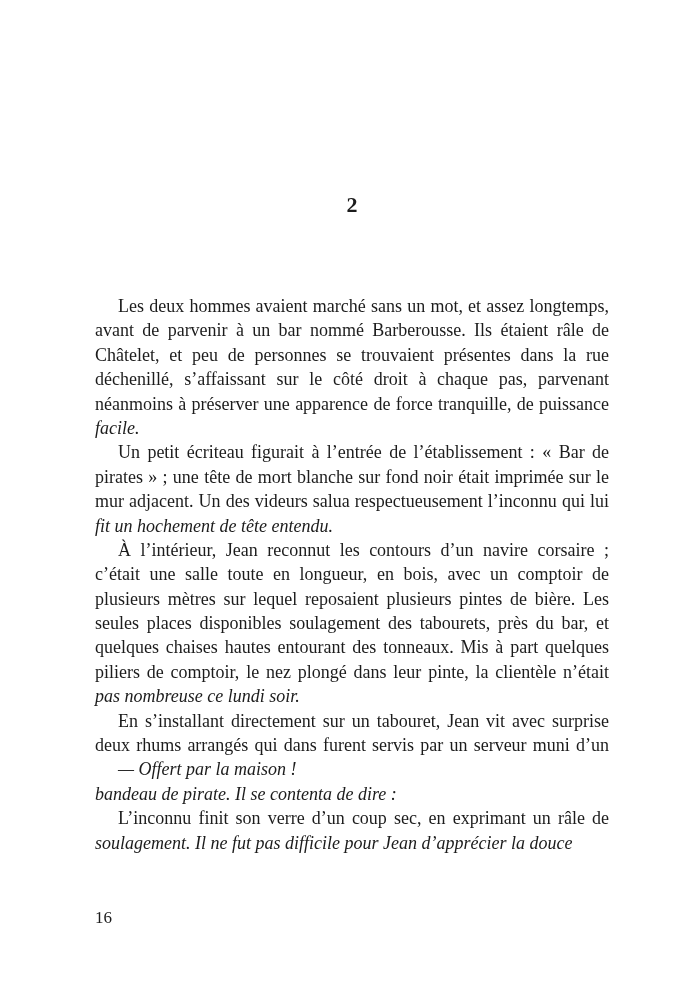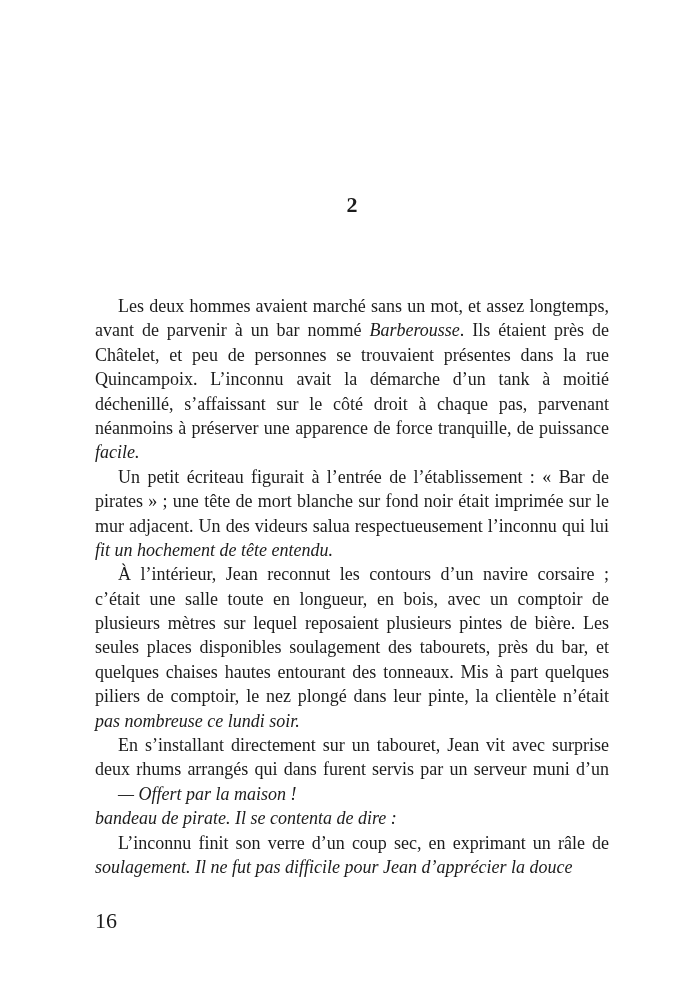--- a/index.html
+++ b/index.html
@@ -41,41 +41,39 @@
     height: 24.4px;
   }
   .line.last {
     text-align-last: left;
     font-style: italic;
   }
   .line.indent {
     text-indent: 23px;
   }
   .italic {
-    font-style: italic;
   }
   .page-number {
     position: absolute;
     top: 908px;
     left: 95px;
-    font-size: 22px;
+    font-size: 17px;
     line-height: 1.2;
   }
 </style>
 </head>
 <body>
 
 <div class="book-page">
   <div class="chapter-number">2</div>
 
   <div class="body-text">
       <div class="line indent"><span>Les deux hommes avaient marché sans un mot, et assez longtemps,</span></div>
-      <div class="line"><span>avant de parvenir à un bar nommé </span><span class="italic">Barberousse</span><span>. Ils étaient près de</span></div>
+      <div class="line"><span>avant de parvenir à un bar nommé </span><span class="italic">Barberousse</span><span>. Ils étaient râle de</span></div>
       <div class="line"><span>Châtelet, et peu de personnes se trouvaient présentes dans la rue</span></div>
-      <div class="line"><span>Quincampoix. L’inconnu avait la démarche d’un tank à moitié</span></div>
       <div class="line"><span>déchenillé, s’affaissant sur le côté droit à chaque pas, parvenant</span></div>
       <div class="line"><span>néanmoins à préserver une apparence de force tranquille, de puissance</span></div>
       <div class="line last"><span>facile.</span></div>
       <div class="line indent"><span>Un petit écriteau figurait à l’entrée de l’établissement : « Bar de</span></div>
       <div class="line"><span>pirates » ; une tête de mort blanche sur fond noir était imprimée sur le</span></div>
       <div class="line"><span>mur adjacent. Un des videurs salua respectueusement l’inconnu qui lui</span></div>
       <div class="line last"><span>fit un hochement de tête entendu.</span></div>
       <div class="line indent"><span>À l’intérieur, Jean reconnut les contours d’un navire corsaire ;</span></div>
       <div class="line"><span>c’était une salle toute en longueur, en bois, avec un comptoir de</span></div>
       <div class="line"><span>plusieurs mètres sur lequel reposaient plusieurs pintes de bière. Les</span></div>

